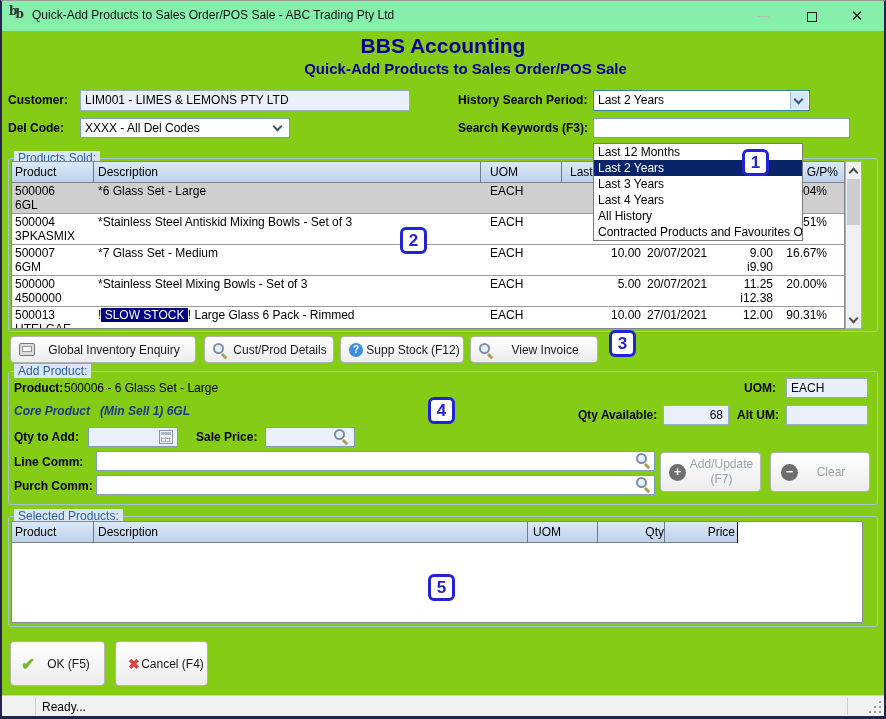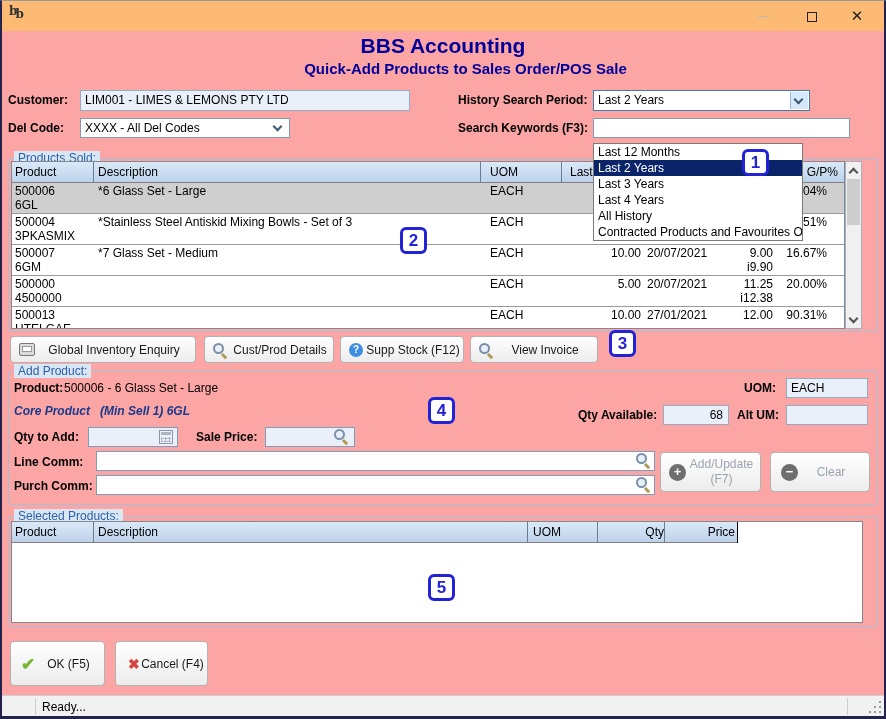--- a/index.html
+++ b/index.html
@@ -3,32 +3,32 @@
 <meta charset="utf-8">
 <style>
   * { margin:0; padding:0; box-sizing:border-box; }
   html,body { background:#777; }
   body { font-family:"Liberation Sans", sans-serif; }
   .window { position:relative; width:886px; height:719px; background:#fff; overflow:hidden; }
   .frame { position:absolute; inset:0; border-left:2px solid #23234d; border-right:2px solid #23234d;
            border-bottom:3px solid #23234d; border-top:1px solid #9a9a9a; z-index:95; pointer-events:none; }
 
   
-  .titlebar { position:absolute; left:0; top:0; width:886px; height:31px; background:#fdba74; }
+  .titlebar { position:absolute; left:0; top:0; width:886px; height:31px; background:#86efac; }
   .app-icon { position:absolute; left:9px; top:7px; width:18px; height:18px; font-family:"DejaVu Serif", serif;
               font-weight:bold; font-size:12px; color:#333; letter-spacing:-2px; }
   .app-icon .b1 { position:relative; top:-3px; }
   .title-text { position:absolute; left:32px; top:8px; font-size:12px; color:#111; }
   .win-btn { position:absolute; top:0; width:44px; height:31px; text-align:center; line-height:31px; color:#222; }
   .min-glyph { display:inline-block; width:11px; height:1px; background:#b9b9b9; vertical-align:middle; }
   .max-glyph { display:inline-block; width:10px; height:10px; border:1px solid #222; vertical-align:middle; }
   .close-glyph { font-size:15px; }
 
   
-  .body { position:absolute; left:0; top:31px; width:886px; height:664px; background:#fca5a5; }
+  .body { position:absolute; left:0; top:31px; width:886px; height:664px; background:#84cc16; }
   .hdr1 { position:absolute; left:0; top:3px; width:100%; text-align:center; font-size:21px; font-weight:bold; color:#000099; }
   .hdr2 { position:absolute; left:0; top:29px; width:100%; text-align:center; font-size:15px; font-weight:bold; color:#000099;padding-left:45px; }
 
   .lbl { position:absolute; font-size:12px; font-weight:bold; color:#000; white-space:nowrap; }
   .field { position:absolute; background:#e9f0f9; border:1px solid #97aac4; font-size:12px; color:#000;
            padding:2px 0 0 4px; white-space:nowrap; overflow:hidden; }
   input.tfield { position:absolute; background:#fff; border:1px solid #7f9db9; font-size:12px;
                  font-family:"Liberation Sans",sans-serif; padding-left:3px; }
   .combo { position:absolute; background:#fff; border:1px solid #7f9db9; font-size:12px; }
   .combo .val { position:absolute; left:4px; top:2px; white-space:nowrap; }
@@ -107,20 +107,21 @@
   .note { position:absolute; font-size:12px; font-weight:bold; font-style:italic; color:#1a3a8c; white-space:pre; }
 </style>
 </head>
 <body>
 
 <div class="window">
   <div class="frame"></div>
 
   <div class="titlebar">
     <span class="app-icon"><span class="b1">b</span>b</span>
+    <span class="title-text">Quick-Add Products to Sales Order/POS Sale - ABC Trading Pty Ltd</span>
     <span class="win-btn" style="left:741px"><span class="min-glyph"></span></span>
     <span class="win-btn" style="left:790px"><span class="max-glyph"></span></span>
     <span class="win-btn close-glyph" style="left:835px">✕</span>
   </div>
 
   <div class="body">
     <div class="hdr1">BBS Accounting</div>
     <div class="hdr2">Quick-Add Products to Sales Order/POS Sale</div>
 
     <span class="lbl" style="left:8px;top:62px">Customer:</span>
@@ -187,30 +188,32 @@
             <div class="cell" style="left: 478px; top: 1px;">EACH</div>
             <div class="cell" style="left: 540px; top: 1px; width: 89px; text-align: right;">10.00</div>
             <div class="cell" style="left: 635px; top: 1px;">20/07/2021</div>
             <div class="cell" style="left: 690px; top: 1px; width: 71px; text-align: right;">9.00</div>
             <div class="cell" style="left: 690px; top: 15px; width: 71px; text-align: right;">i9.90</div>
             <div class="cell" style="left: 758px; top: 1px; width: 57px; text-align: right;">16.67%</div>
           </div>
           <div class="ps-row" style="top: 93px; height: 31px;">
             <div class="cell" style="left: 3px; top: 1px;">500000</div>
             <div class="cell" style="left: 3px; top: 15px;">4500000</div>
+            <div class="cell" style="left: 86px; top: 1px;">*Stainless Steel Mixing Bowls - Set of 3</div>
             <div class="cell" style="left: 478px; top: 1px;">EACH</div>
             <div class="cell" style="left: 540px; top: 1px; width: 89px; text-align: right;">5.00</div>
             <div class="cell" style="left: 635px; top: 1px;">20/07/2021</div>
             <div class="cell" style="left: 690px; top: 1px; width: 71px; text-align: right;">11.25</div>
             <div class="cell" style="left: 690px; top: 15px; width: 71px; text-align: right;">i12.38</div>
             <div class="cell" style="left: 758px; top: 1px; width: 57px; text-align: right;">20.00%</div>
           </div>
           <div class="ps-row" style="top: 124px; height: 22px;">
             <div class="cell" style="left: 3px; top: 1px;">500013</div>
             <div class="cell" style="left: 3px; top: 15px;">HTELGAE</div>
+            <div class="cell" style="left: 86px; top: 1px;"><span>!</span><span class="slow"> SLOW STOCK </span><span>! Large Glass 6 Pack - Rimmed</span></div>
             <div class="cell" style="left: 478px; top: 1px;">EACH</div>
             <div class="cell" style="left: 540px; top: 1px; width: 89px; text-align: right;">10.00</div>
             <div class="cell" style="left: 635px; top: 1px;">27/01/2021</div>
             <div class="cell" style="left: 690px; top: 1px; width: 71px; text-align: right;">12.00</div>
             <div class="cell" style="left: 690px; top: 15px; width: 71px; text-align: right;"></div>
             <div class="cell" style="left: 758px; top: 1px; width: 57px; text-align: right;">90.31%</div>
           </div>
         </div>
     </div>
 

